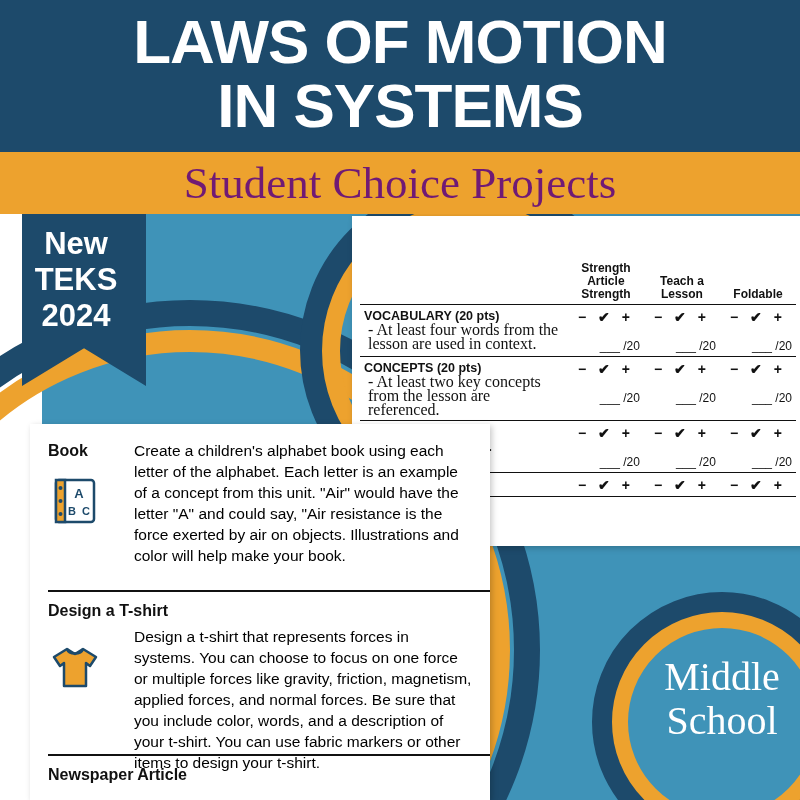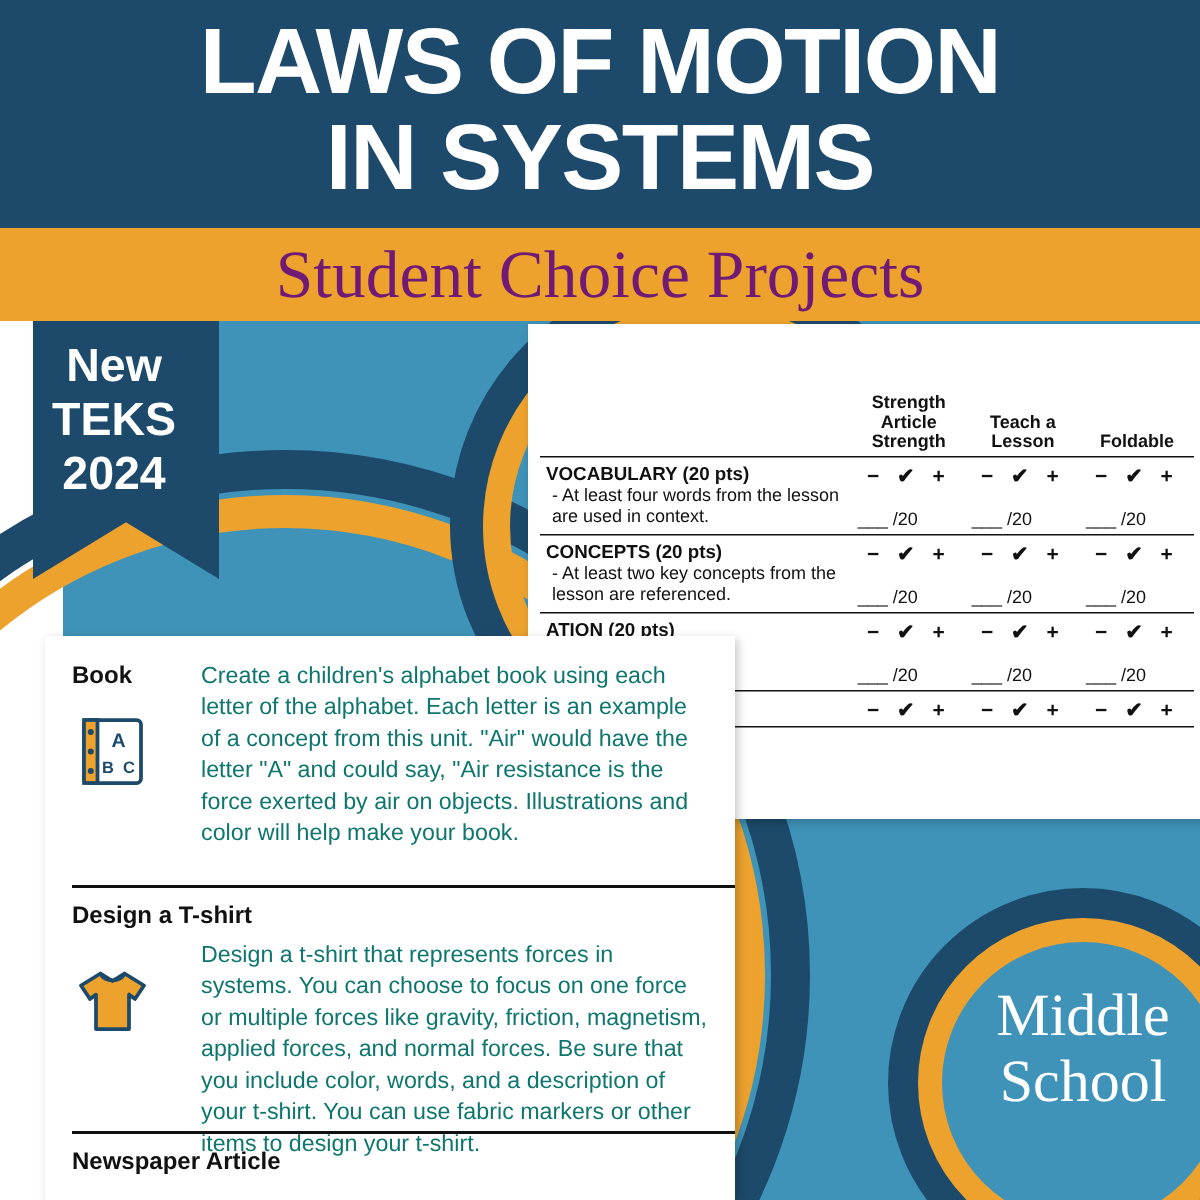--- a/index.html
+++ b/index.html
@@ -214,39 +214,40 @@
     padding: 4px 4px 3px 4px;
     vertical-align: top;
   }
   .crit-title {
     font-weight: bold;
     font-size: 12.5px;
     display: block;
   }
   .crit-desc {
     display: block;
-    font-size: 12px;
+    font-size: 16px;
     line-height: 14px;
     padding-left: 4px;
+    font-family: Liberation Serif, serif;
   }
   .scale-cell {
     text-align: center;
     width: 70px;
     font-size: 14px;
     font-weight: bold;
     letter-spacing: 4px;
     white-space: nowrap;
   }
   .score-line {
     display: block;
     margin-top: 14px;
     font-size: 12px;
     letter-spacing: 0;
     font-weight: normal;
-    text-align: left;
+    text-align: right;
   }
 
   
   .projects-page {
     position: absolute;
     left: 30px;
     top: 424px;
     width: 460px;
     height: 376px;
     background: #ffffff;
@@ -263,21 +264,21 @@
   .proj-title {
     position: absolute;
     font-weight: bold;
     font-size: 16px;
     color: #111;
   }
   .proj-body {
     position: absolute;
     font-size: 15.5px;
     line-height: 21px;
-    color: #0f766e;
+    color: #000000;
   }
   .proj-icon {
     position: absolute;
     width: 54px;
     height: 54px;
   }
   .icon-abc-book {
     position: absolute;
     left: 48px;
     top: 474px;

